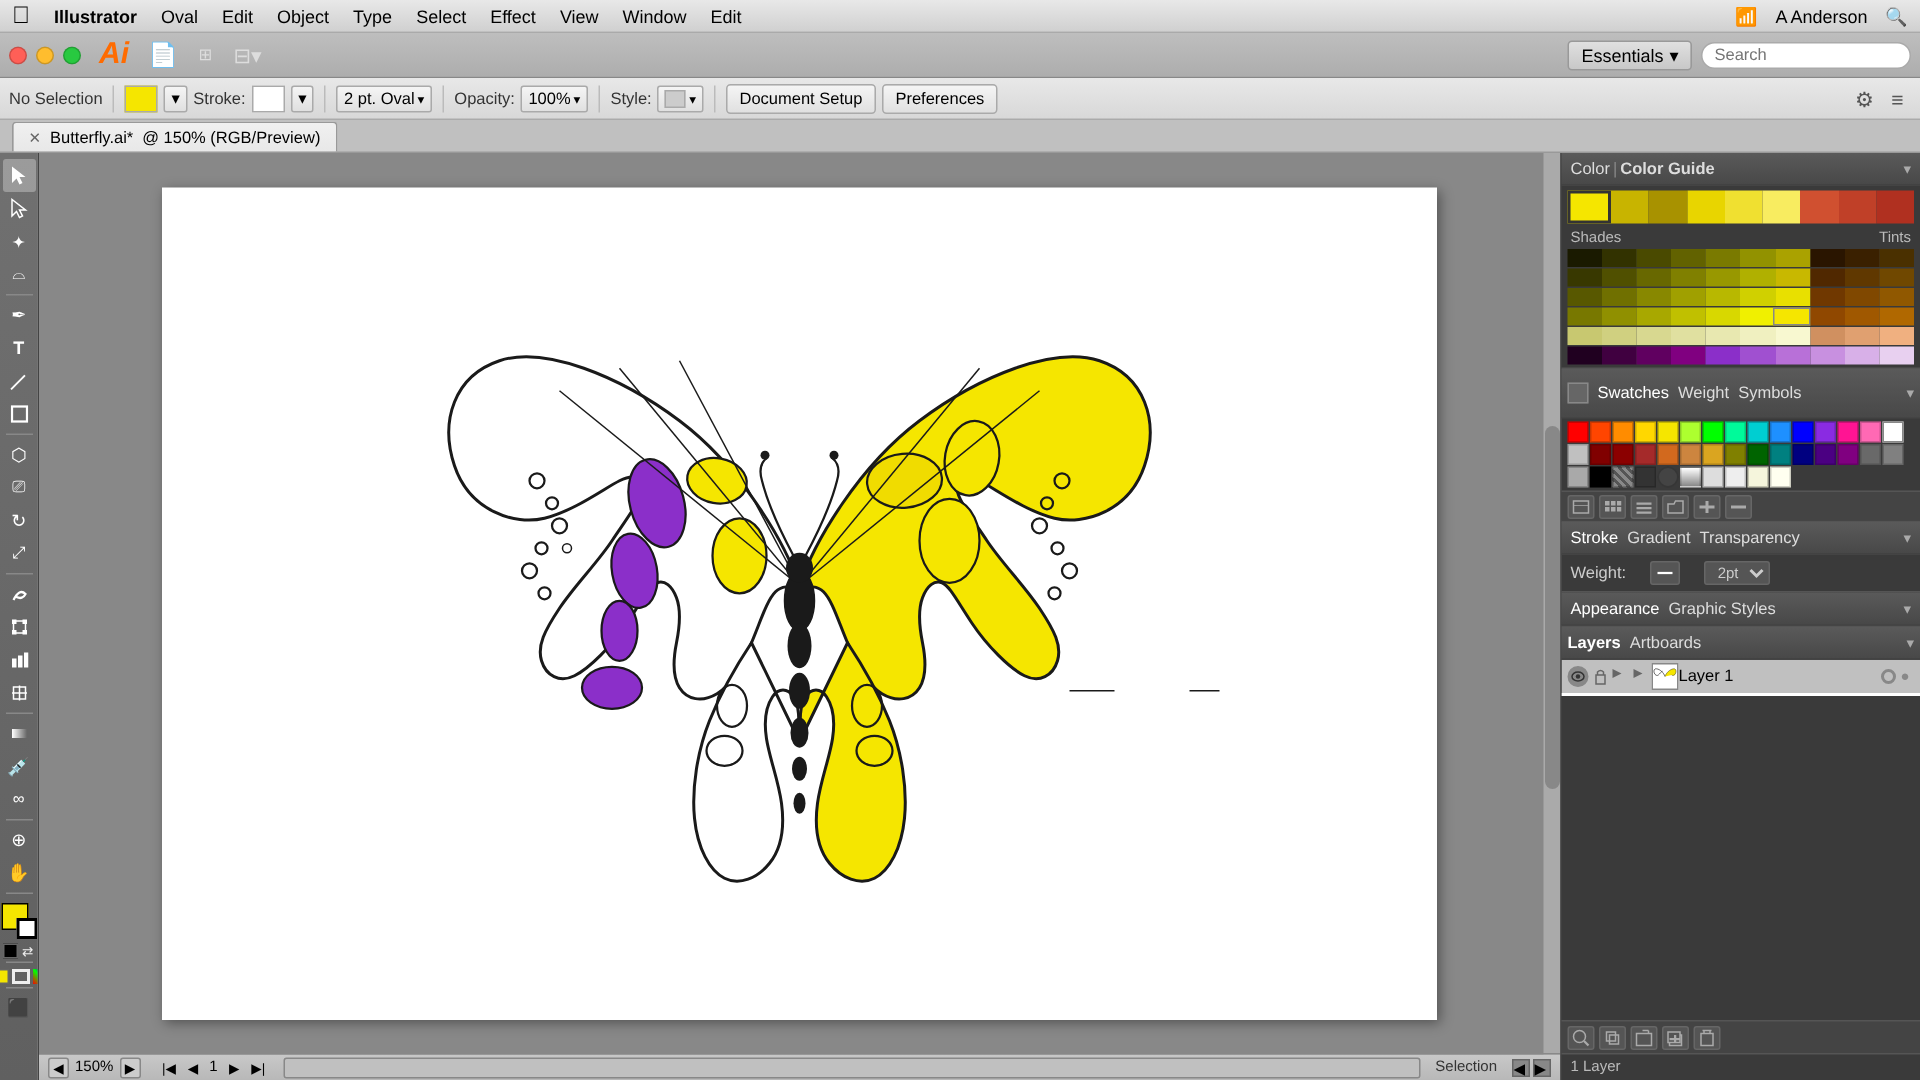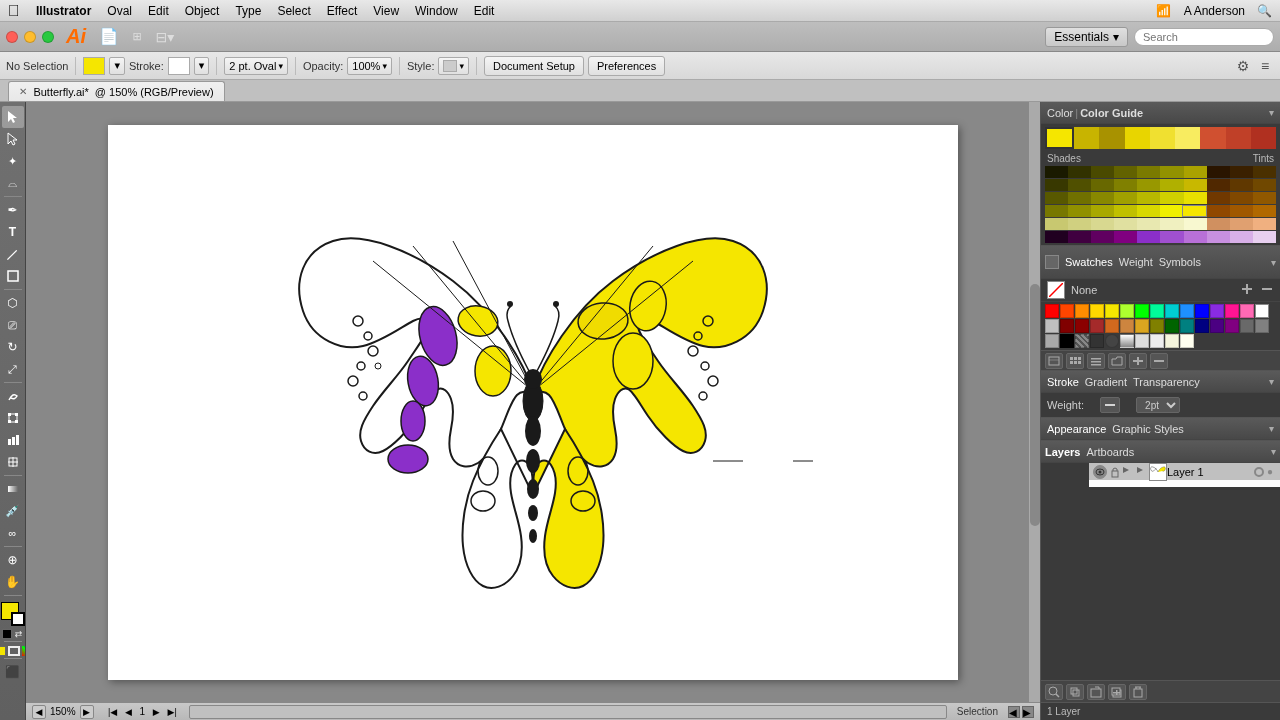--- a/index.html
+++ b/index.html
@@ -141,21 +141,21 @@
     .weight-dropdown { height: 16px; background: #555; border: 1px solid #666; border-radius: 2px; padding: 0 4px; font-size: 10px; color: #ccc; cursor: pointer; }
 
     
     #appearance-panel { border-bottom: 1px solid #555; }
     .appearance-header { height: 22px; background: linear-gradient(to bottom, #5a5a5a, #484848); display: flex; align-items: center; padding: 0 6px; font-size: 11px; color: #ddd; border-bottom: 1px solid #444; gap: 6px; }
 
     
     #layers-panel { flex: 1; display: flex; flex-direction: column; }
     .layers-header { height: 22px; background: linear-gradient(to bottom, #5a5a5a, #484848); display: flex; align-items: center; padding: 0 4px; font-size: 11px; color: #ddd; border-bottom: 1px solid #444; gap: 6px; }
     .layers-content { flex: 1; background: #3a3a3a; overflow-y: auto; }
-    .layer-row { height: 24px; display: flex; align-items: center; padding: 0 4px; gap: 0; border-bottom: 7px solid #ffffff; background: #c0c0c0; margin-left: 48px; }
+    .layer-row { height: 24px; display: flex; align-items: center; padding: 0 4px; gap: 0; border-bottom: 2px solid #ffffff; background: #c0c0c0; }
     .layer-eye { width: 14px; height: 14px; border-radius: 50%; border: 1px solid #888; background: #888; display: flex; align-items: center; justify-content: center; cursor: pointer; font-size: 9px; color: #333; }
     .layer-lock { width: 14px; height: 14px; cursor: pointer; font-size: 10px; color: #666; display: flex; align-items: center; justify-content: center; }
     .layer-thumb { width: 18px; height: 18px; background: #fff; border: 1px solid #888; display: flex; align-items: center; justify-content: center; }
     .layer-name { flex: 1; font-size: 11px; color: #000; }
     .layer-target { width: 10px; height: 10px; border-radius: 50%; border: 2px solid #888; cursor: pointer; }
     .layers-toolbar { height: 22px; background: #444; display: flex; align-items: center; padding: 0 4px; gap: 3px; border-top: 1px solid #555; }
     .ly-tool-btn { width: 18px; height: 16px; background: #555; border: 1px solid #666; border-radius: 2px; display: flex; align-items: center; justify-content: center; font-size: 10px; color: #ccc; cursor: pointer; }
     .layers-status { height: 18px; background: #3a3a3a; display: flex; align-items: center; padding: 0 6px; font-size: 10px; color: #bbb; border-top: 1px solid #555; }
 
     
@@ -557,39 +557,20 @@
       </div>
     </div>
 
     <div id="swatches-panel">
       <div class="swatches-header">
         <div style="width:14px;height:14px;background:#666;border:1px solid #888;cursor:pointer;"></div>
         <span style="cursor:pointer;color:#fff;">Swatches</span>
         <span style="cursor:pointer;">Weight</span>
         <span style="cursor:pointer;">Symbols</span>
         <div style="margin-left:auto;cursor:pointer;font-size:10px;color:#aaa;">▾</div>
-      </div>
-      <div class="swatches-none-row">
-        <div class="none-box">
-          <svg width="14" height="14">
-              <line x1="0" y1="14" x2="14" y2="0" stroke="red" stroke-width="1.5"></line>
-            </svg>
-        </div>
-        <span style="font-size:11px;color:#ccc;">None</span>
-        <div style="margin-left:auto;cursor:pointer;">
-          <svg width="14" height="14">
-              <rect x="2" y="6" width="10" height="2" fill="#aaa"></rect>
-              <rect x="6" y="2" width="2" height="10" fill="#aaa"></rect>
-            </svg>
-        </div>
-        <div style="cursor:pointer;">
-          <svg width="14" height="14">
-              <rect x="2" y="6" width="10" height="2" fill="#aaa"></rect>
-            </svg>
-        </div>
       </div>
       <div class="swatches-grid">
 
         <div class="swatch-cell" style="background:#ff0000;"></div>
         <div class="swatch-cell" style="background:#ff4500;"></div>
         <div class="swatch-cell" style="background:#ff8c00;"></div>
         <div class="swatch-cell" style="background:#ffd700;"></div>
         <div class="swatch-cell" style="background:#f5e600;"></div>
         <div class="swatch-cell" style="background:#adff2f;"></div>
         <div class="swatch-cell" style="background:#00ff00;"></div>

